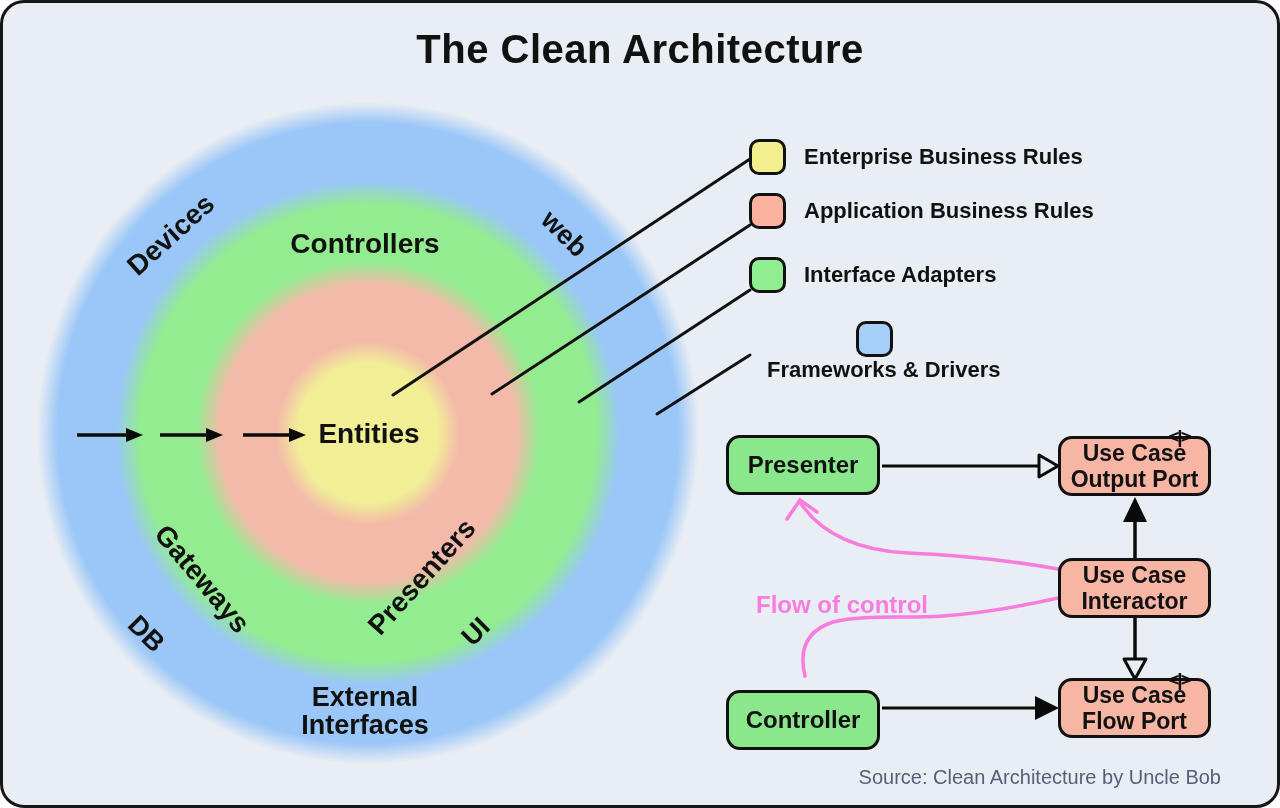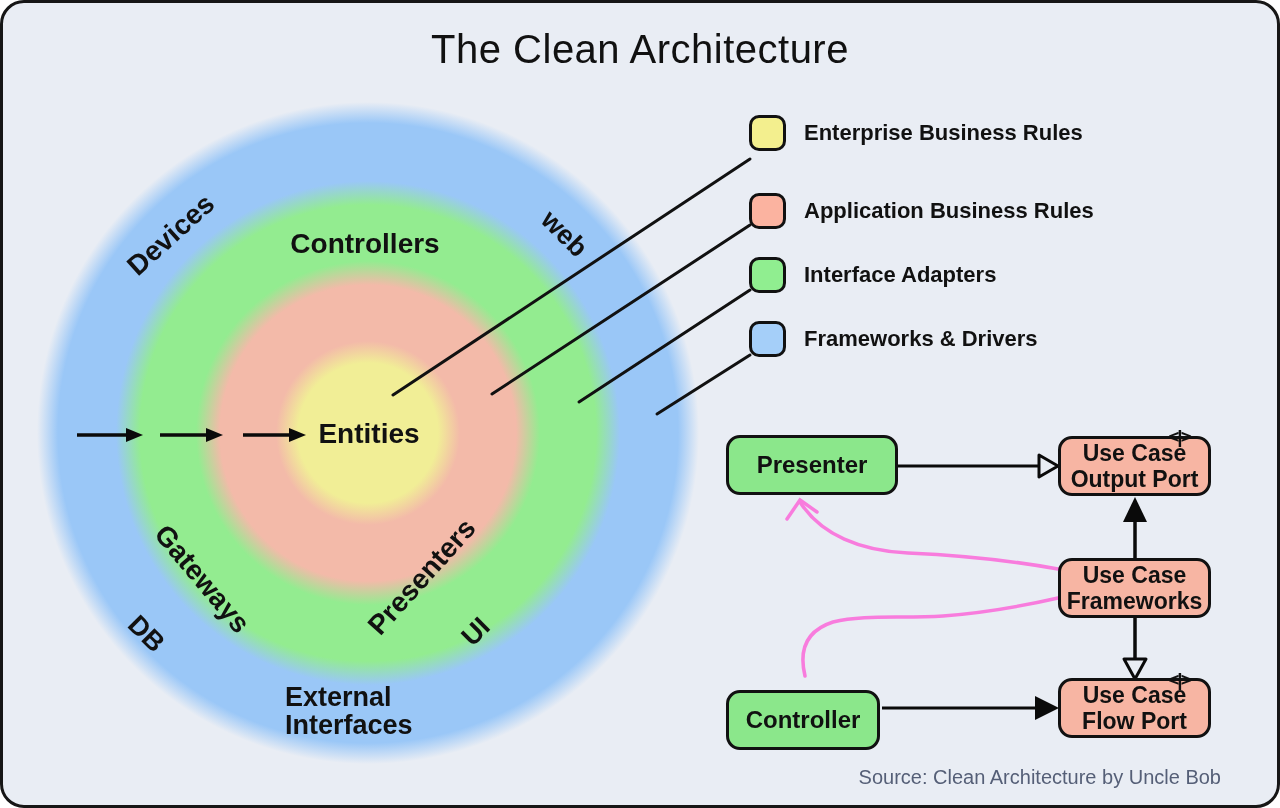--- a/index.html
+++ b/index.html
@@ -3,21 +3,21 @@
 <meta charset="utf-8">
 <style>
   html,body{margin:0;padding:0;background:#ffffff;}
   .frame{
     position:relative;width:1280px;height:808px;box-sizing:border-box;
     background:#E9EDF4;border:3px solid #161616;border-radius:24px;
     overflow:hidden;font-family:"Liberation Sans", sans-serif;color:#111;
   }
   .title{
     position:absolute;top:24px;left:0;width:100%;text-align:center;
-    font-size:40px;font-weight:normal;letter-spacing:0.5px;
+    font-size:40px;font-weight:bold;letter-spacing:0.5px;
   }
   
   .circles{
     position:absolute;left:33px;top:98px;width:664px;height:664px;border-radius:50%;
     background:radial-gradient(circle,
       #F1EE96 0 70px,
       #F3BAA9 92px 148px,
       #93EC90 172px 228px,
       #9AC7F7 252px 310px,
       rgba(154,199,247,0) 331px);
@@ -29,41 +29,41 @@
   .lbl-devices{left:168px;top:232px;transform:translate(-50%,-50%) rotate(-42deg);}
   .lbl-web{left:561px;top:231px;font-size:27px;transform:translate(-50%,-50%) rotate(45deg);}
   .lbl-controllers{left:362px;top:241px;}
   .lbl-use-cases{left:364px;top:320px;}
   .lbl-entities{left:366px;top:431px;}
   .lbl-gateways{left:199px;top:576px;transform:translate(-50%,-50%) rotate(50deg);}
   .lbl-db{left:143px;top:631px;font-size:27px;transform:translate(-50%,-50%) rotate(45deg);}
   .lbl-presenters{left:419px;top:574px;transform:translate(-50%,-50%) rotate(-48deg);}
   .lbl-ui{left:473px;top:629px;font-size:27px;transform:translate(-50%,-50%) rotate(-45deg);}
   .lbl-external{left:362px;top:708px;font-size:27px;white-space:normal;width:160px;
-    text-align:left;line-height:28px;}
+    text-align:center;line-height:28px;}
   
   .overlay{position:absolute;left:0;top:0;width:1280px;height:808px;pointer-events:none;}
   
   .legend-item{position:absolute;left:746px;display:flex;align-items:center;}
-  .legend-item.li-0{top:112px;}
+  .legend-item.li-0{top:136px;}
   .legend-item.li-1{top:190px;}
   .legend-item.li-2{top:254px;}
-  .legend-item.li-3{top:318px;}
+  .legend-item.li-3{top:318px;flex-direction:column;}
   .legend-swatch{width:37px;height:36px;border:3px solid #111;border-radius:10px;
     box-sizing:border-box;flex:0 0 auto;}
   .legend-label{margin-left:18px;font-size:22px;font-weight:bold;white-space:nowrap;}
   
   .fbox{
     position:absolute;box-sizing:border-box;border:3px solid #111;border-radius:14px;
     display:flex;flex-direction:column;align-items:center;justify-content:center;
     font-weight:bold;font-size:23px;line-height:26px;text-align:center;
   }
   .fbox.green{background:#8BE78B;}
   .fbox.salmon{background:#F7B5A3;}
-  .fb-presenter{left:723px;top:432px;width:172px;height:60px;font-size:24px;}
+  .fb-presenter{left:723px;top:432px;width:154px;height:60px;font-size:24px;}
   .fb-output{left:1055px;top:433px;width:153px;height:60px;}
   .fb-interactor{left:1055px;top:555px;width:153px;height:60px;}
   .fb-controller{left:723px;top:675px;width:154px;height:60px;font-size:24px;margin-top:12px;}
   .fb-input{left:1055px;top:675px;width:153px;height:60px;}
   .iface-marker{
     position:absolute;width:44px;text-align:center;font-size:19px;font-weight:bold;
     letter-spacing:-2px;color:#111;
   }
   .im-output{left:1154px;top:423px;}
   .im-input{left:1154px;top:666px;}
@@ -150,29 +150,30 @@
 
   <div class="fbox green fb-presenter">
     <span>Presenter</span>
   </div>
   <div class="fbox salmon fb-output">
     <span>Use Case</span>
     <span>Output Port</span>
   </div>
   <div class="fbox salmon fb-interactor">
     <span>Use Case</span>
-    <span>Frameworks</span>
+    <span>Interactor</span>
   </div>
   <div class="fbox green fb-controller">
     <span>Controller</span>
   </div>
   <div class="fbox salmon fb-input">
     <span>Use Case</span>
     <span>Flow Port</span>
   </div>
 
   <div class="iface-marker im-output">&lt;|&gt;</div>
   <div class="iface-marker im-input">&lt;|&gt;</div>
 
+  <div class="flow-label">Flow of control</div>
 
   <div class="source-note">Source: Clean Architecture by Uncle Bob</div>
 
 </div>
 
 </body></html>

